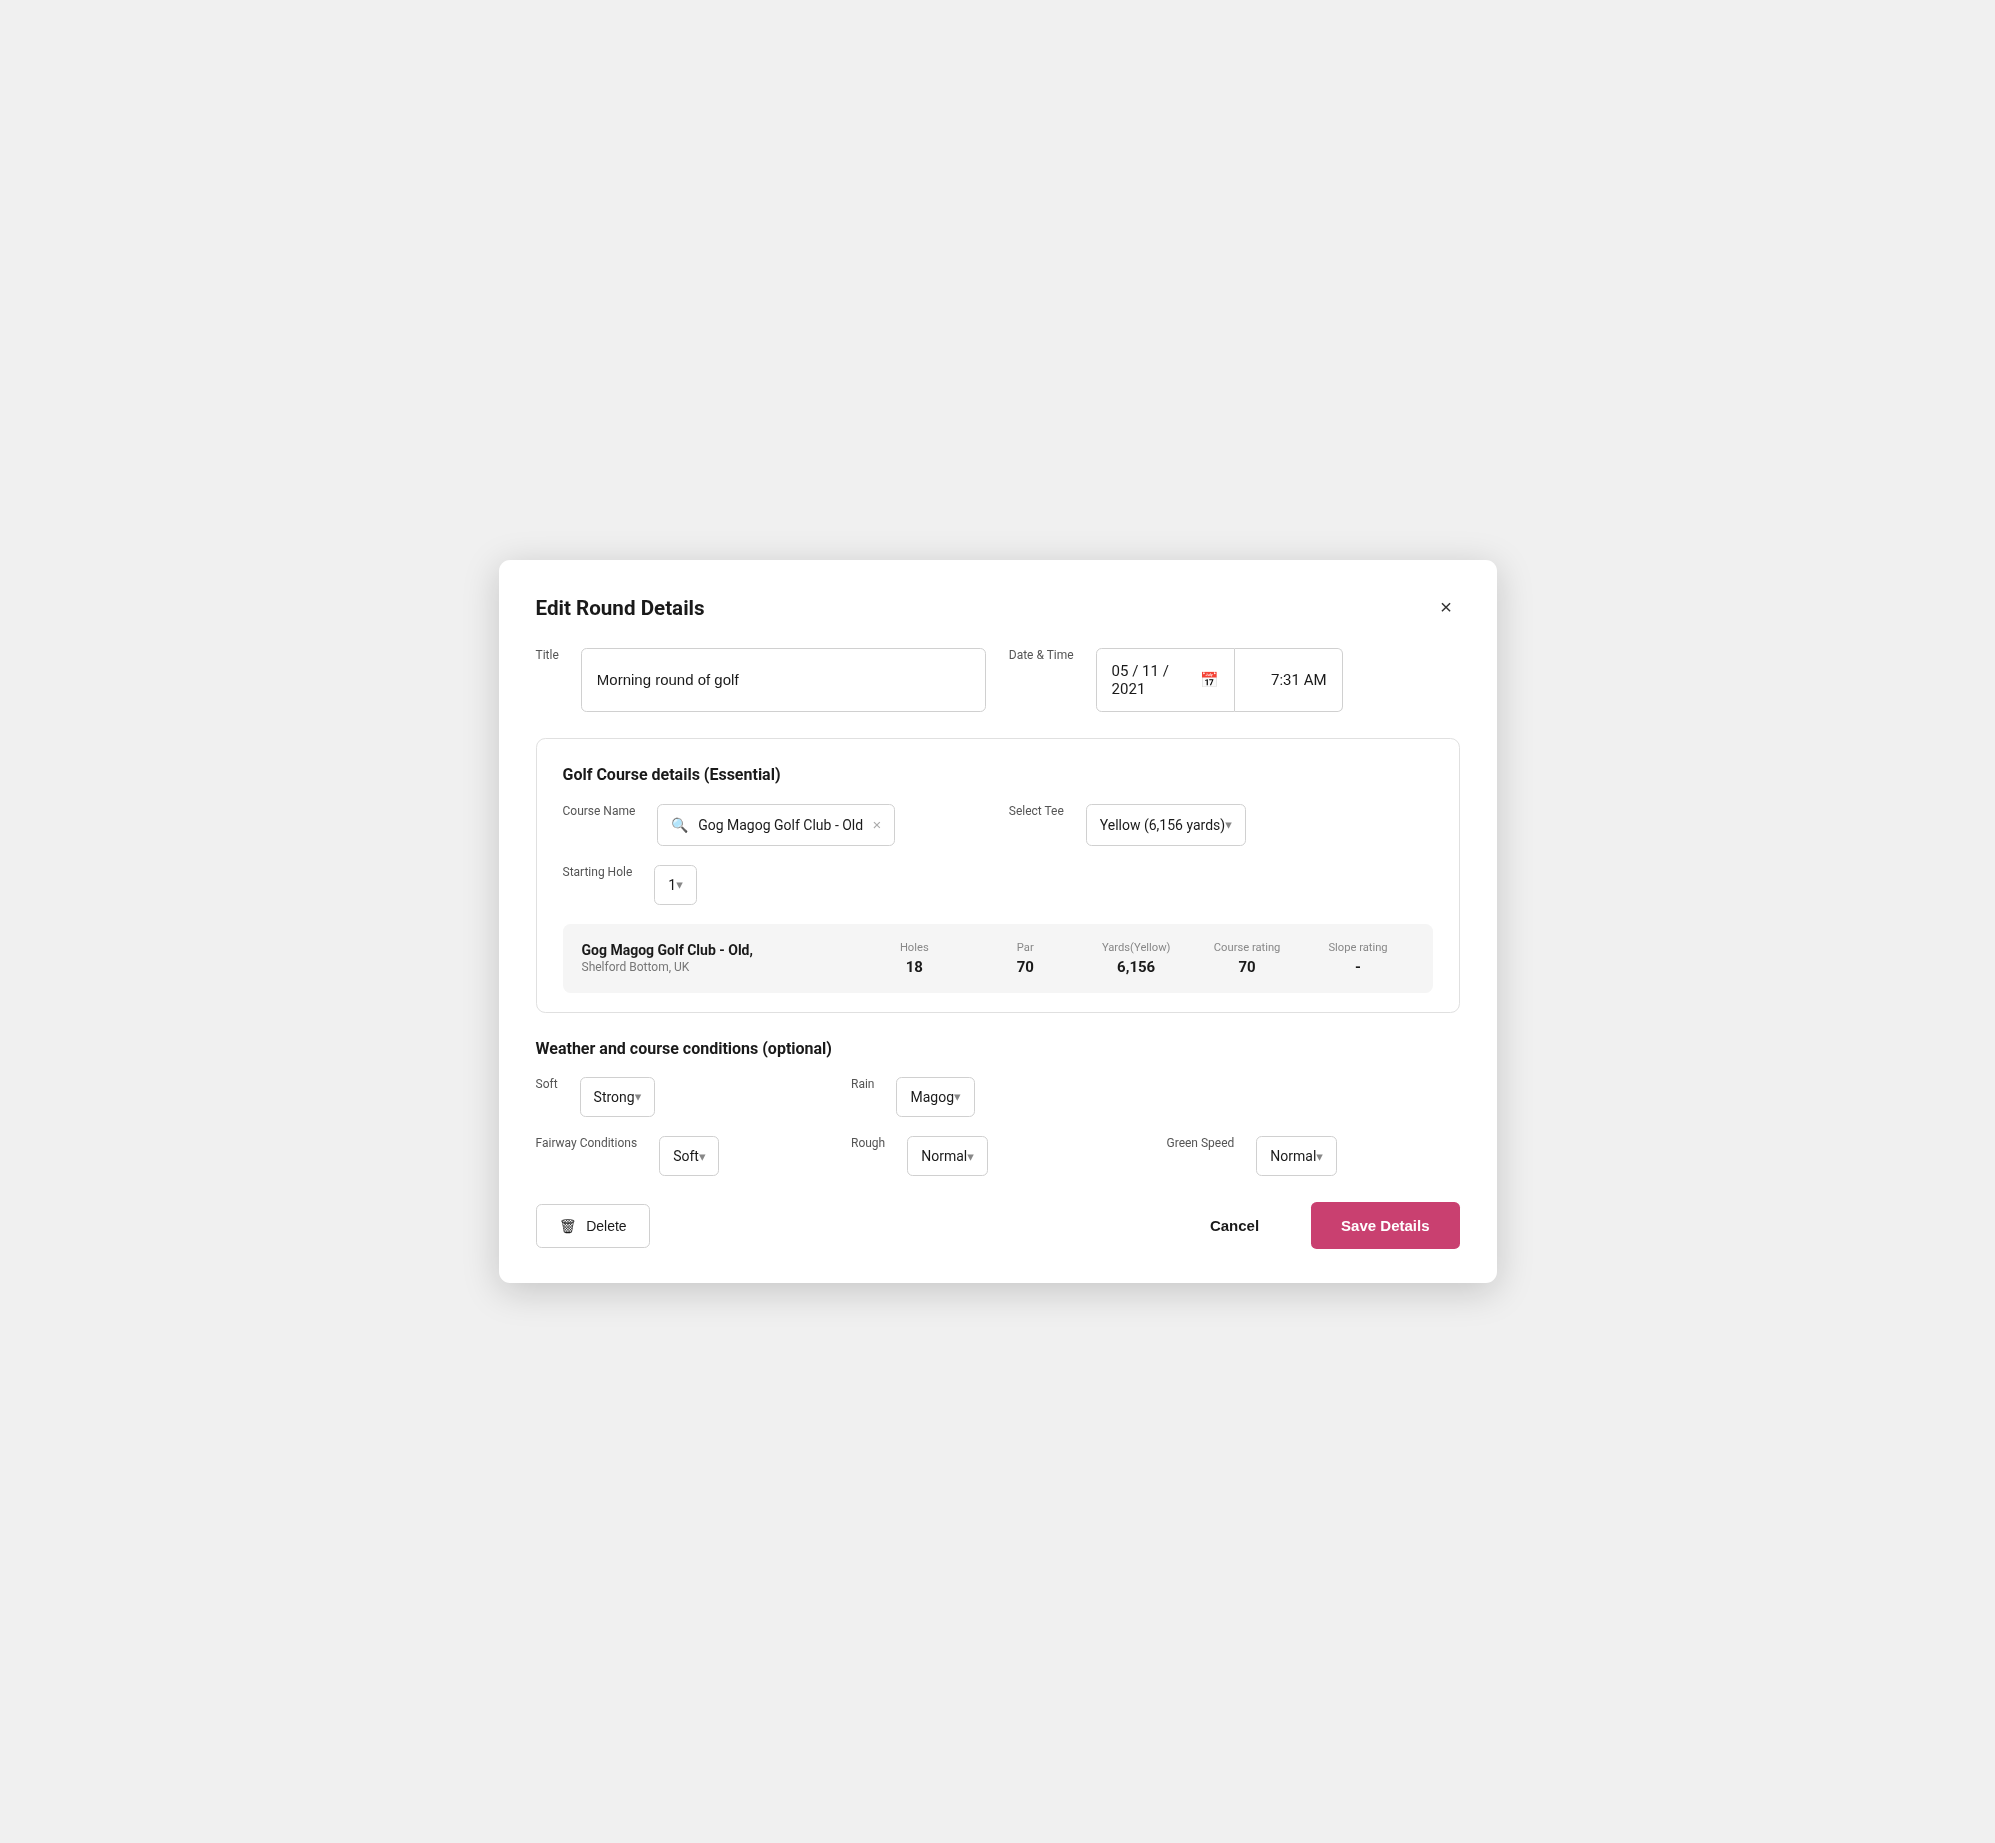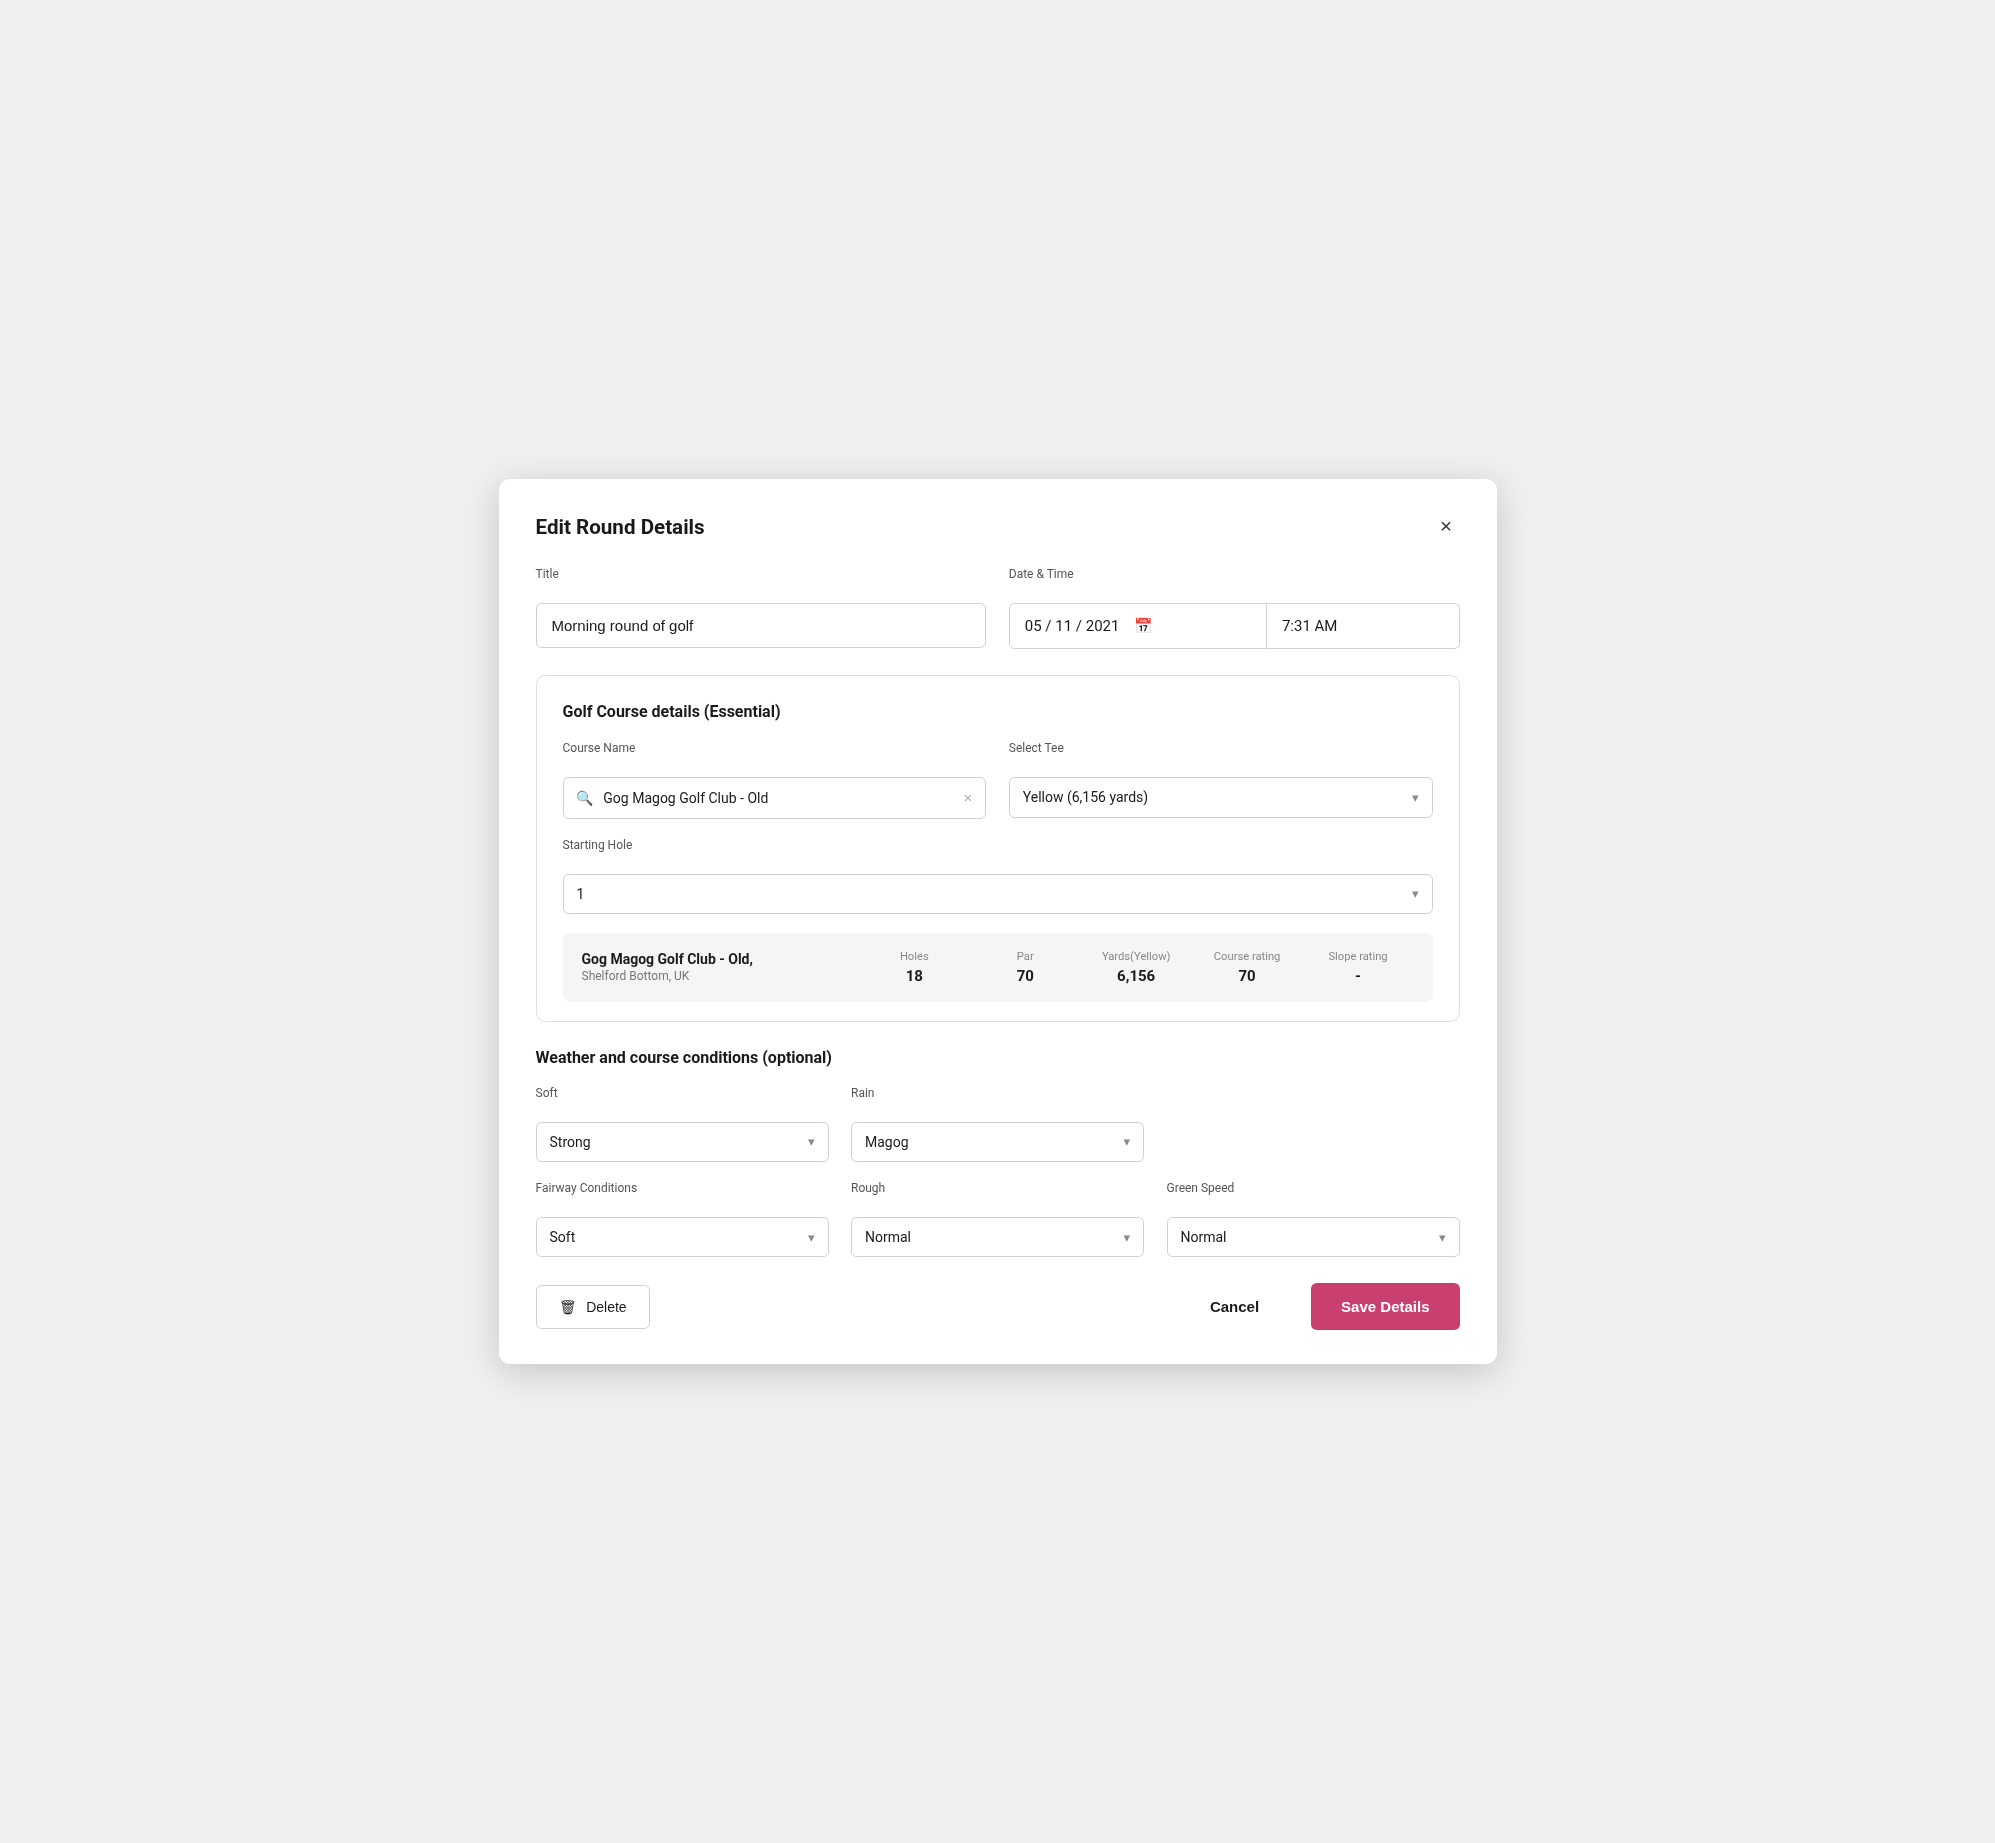--- a/index.html
+++ b/index.html
@@ -41,21 +41,21 @@
       padding: 3.7px 7.5px;
       line-height: 1;
     }
     .top-fields {
       display: flex;
       gap: 22.5px;
       margin-bottom: 26px;
     }
     .field-group {
       display: flex;
-      flex-direction: column;
+      flex-direction: row;
       gap: 22px;
     }
     .field-group.title-group {
       flex: 1;
     }
     .field-group.datetime-group {
       flex: 1;
     }
     .field-label {
       font-size: 12px;
@@ -89,21 +89,21 @@
     .time-input-wrap {
       display: flex;
       align-items: center;
       border: 1.4px solid #d0d0d0;
       border-left: none;
       border-radius: 0 5.6px 5.6px 0;
       padding: 13px 15px;
       font-size: 15px;
       color: #1a1a1a;
       flex: 1;
-      justify-content: flex-start;
+      justify-content: flex-end;
     }
     .calendar-icon { color: #aaa; font-size: 15px; margin-left: 7.5px; }
     .section-box {
       border: 1.4px solid #e0e0e0;
       border-radius: 9.4px;
       padding: 26px 26px 19px 26px;
       margin-bottom: 26px;
     }
     .section-title {
       font-size: 16px;

